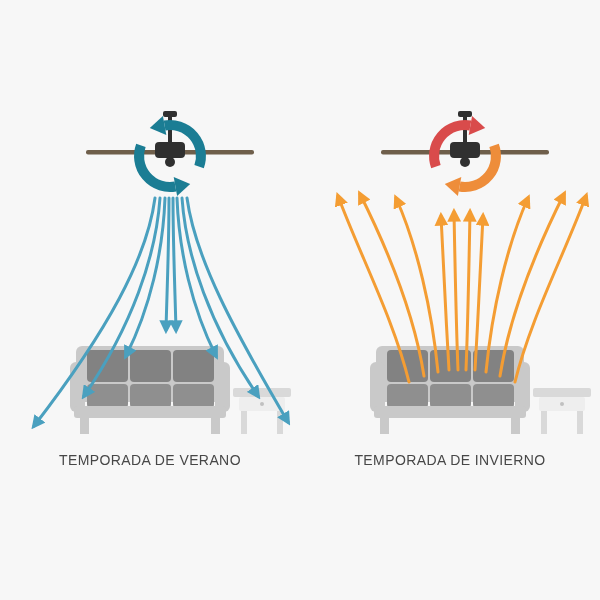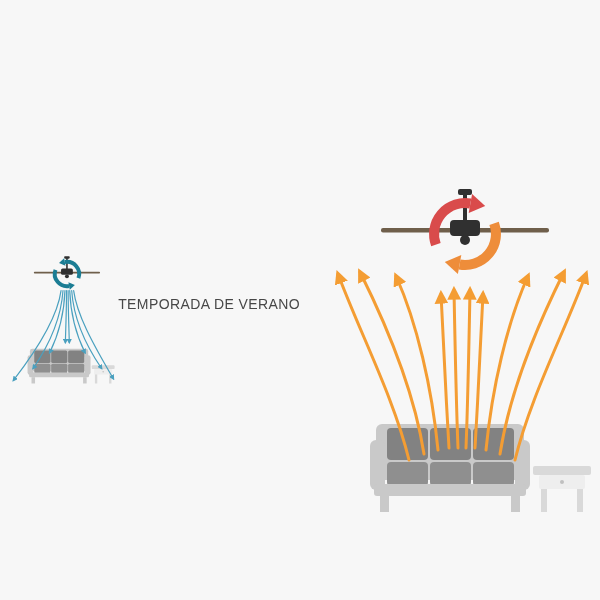--- a/index.html
+++ b/index.html
@@ -5,21 +5,21 @@
   html, body { margin: 0; padding: 0; }
   body { font-family: "Liberation Sans", sans-serif; }
   .canvas {
     width: 600px; height: 600px;
     display: flex;
     overflow: hidden;
   }
   .panel {
     width: 300px; height: 600px;
     display: flex;
-    flex-direction: row;
+    flex-direction: column;
     align-items: center;
   }
   .illus { width: 300px; height: 444px; display: block; }
   .caption {
     margin-top: 8px;
     font-size: 14px;
     font-weight: 500;
     letter-spacing: 0.4px;
     text-align: center;
     white-space: nowrap;
@@ -125,15 +125,16 @@
         <path d="M 137 370 C 134 318, 131 262, 129 216" marker-end="url(#ah-w)"></path>
         <path d="M 163 370 C 166 318, 169 262, 171 216" marker-end="url(#ah-w)"></path>
         <path d="M 126 372 C 120 310, 105 245, 84 198" marker-end="url(#ah-w)"></path>
         <path d="M 174 372 C 180 310, 195 245, 216 198" marker-end="url(#ah-w)"></path>
         <path d="M 112 376 C 102 312, 72 242, 48 194" marker-end="url(#ah-w)"></path>
         <path d="M 188 376 C 198 312, 228 242, 252 194" marker-end="url(#ah-w)"></path>
         <path d="M 97 382 C 82 320, 48 255, 26 196" marker-end="url(#ah-w)"></path>
         <path d="M 203 382 C 218 320, 252 255, 274 196" marker-end="url(#ah-w)"></path>
       </g>
     </svg>
+    <div class="caption" style="color: rgb(71, 71, 71);">TEMPORADA DE INVIERNO</div>
   </div>
 
 </div>
 
 </body></html>

